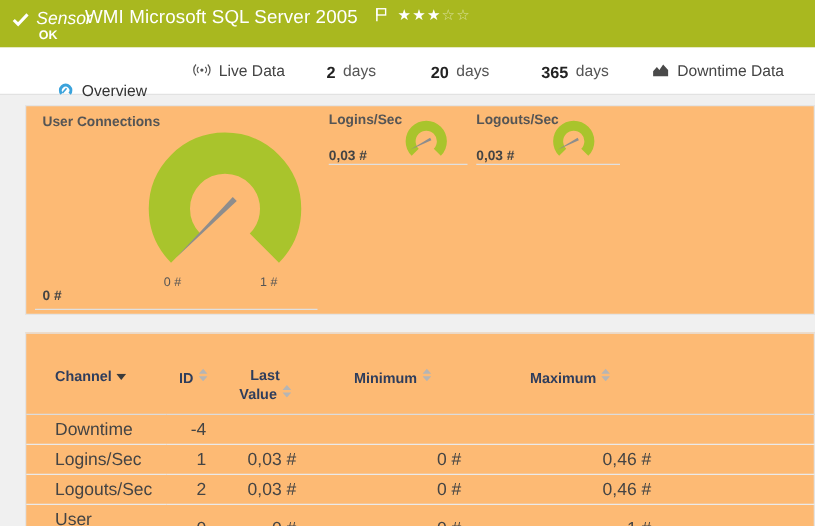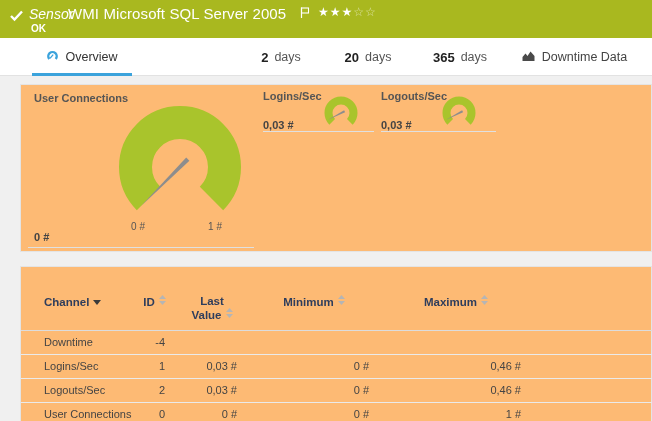--- a/index.html
+++ b/index.html
@@ -18,21 +18,21 @@
   .okstate { position:absolute; left:31px; top:23px; font-size:10px; font-weight:bold; }
 
   
   .tabbar { position:absolute; left:0; top:38px; width:652px; height:38px; background:#fff; border-bottom:1px solid #e2e2e2; }
   .tab { position:absolute; top:0; height:38px; display:flex; align-items:center; justify-content:center; gap:6px;
          font-size:12.5px; color:#444; cursor:pointer; }
   .tab .num { font-weight:bold; color:#222; font-size:13px; }
   .tab .unit { color:#555; }
   .tab.active { color:#333; }
   .tab.active::after { content:""; position:absolute; left:0; bottom:0; width:100%; height:3px; background:var(--c-accent,#3ba3dc); }
-  .t-overview { left:32px; width:100px; }
+  .t-overview { left:32px; width:100px;margin-top:16px; }
   .t-live { left:148px; width:86px; }
   .t-2d { left:252px; width:58px; }
   .t-30d { left:336px; width:64px; }
   .t-365d { left:423px; width:74px; }
   .t-hist { left:518px; width:112px; }
 
   
   .card { position:absolute; background:#fdba74; border:1px solid #e4e4e4; }
   .card-overview { left:20px; top:84px; width:632px; height:168px; }
   .card-table { left:20px; top:266px; width:632px; height:160px; border-bottom:none; }
@@ -54,21 +54,21 @@
   .mini svg { position:absolute; left:58px; top:9px; }
   .mini .cell-value { position:absolute; left:0; top:34px; }
 
   
   table { border-collapse:collapse; table-layout:fixed; width:632px; }
   col.c-channel{width:112px;} col.c-id{width:43px;} col.c-last{width:72px;}
   col.c-min{width:132px;} col.c-max{width:152px;} col.c-fill{width:auto;}
   th { font-size:11.5px; color:#2e3d5c; font-weight:bold; text-align:center; vertical-align:top;
        padding:28px 0 8px 0; border-bottom:1px solid #dcdcdc; line-height:13px; cursor:pointer; white-space:nowrap; }
   th.left { text-align:left; padding-left:23px; }
-  td { font-size:11px; color:#444; text-align:right; padding:5px 11px 5px 0; border-bottom:1px solid #eaeaea; line-height:13px; }
+  td { font-size:14px; color:#444; text-align:right; padding:5px 11px 5px 0; border-bottom:1px solid #eaeaea; line-height:13px; }
   td.left { text-align:left; padding-left:23px; padding-right:0; }
   .sorticon { display:inline-block; margin-left:4px; vertical-align:1px; }
 </style>
 </head>
 <body>
 
 <div class="screen">
 
   <div class="statusbar">
     <span class="check">
@@ -91,20 +91,32 @@
   <div class="tabbar">
     <div class="tab active t-overview">
       <span>
         <svg width="13" height="13" viewBox="0 0 13 13">
             <path d="M 3.3 10 A 4.2 4.2 0 1 1 9.7 10" fill="none" stroke="#3ba3dc" stroke-width="2.4"></path>
             <line x1="7.2" y1="5.6" x2="4" y2="9.4" stroke="#3ba3dc" stroke-width="1.3"></line>
           </svg>
       </span>
       <span>Overview</span>
     </div>
+    <div class="tab t-live">
+      <span>
+        <svg width="15" height="12" viewBox="0 0 15 12">
+            <circle cx="7.5" cy="6" r="1.3" fill="#555"></circle>
+            <path d="M 4.8 3.6 A 3.4 3.4 0 0 0 4.8 8.4" fill="none" stroke="#555" stroke-width="1"></path>
+            <path d="M 10.2 3.6 A 3.4 3.4 0 0 1 10.2 8.4" fill="none" stroke="#555" stroke-width="1"></path>
+            <path d="M 2.8 1.6 A 6.2 6.2 0 0 0 2.8 10.4" fill="none" stroke="#555" stroke-width="1"></path>
+            <path d="M 12.2 1.6 A 6.2 6.2 0 0 1 12.2 10.4" fill="none" stroke="#555" stroke-width="1"></path>
+          </svg>
+      </span>
+      <span>Live Data</span>
+    </div>
     <div class="tab t-2d">
       <span class="num">2</span>
       <span class="unit">days</span>
     </div>
     <div class="tab t-30d">
       <span class="num">20</span>
       <span class="unit">days</span>
     </div>
     <div class="tab t-365d">
       <span class="num">365</span>

